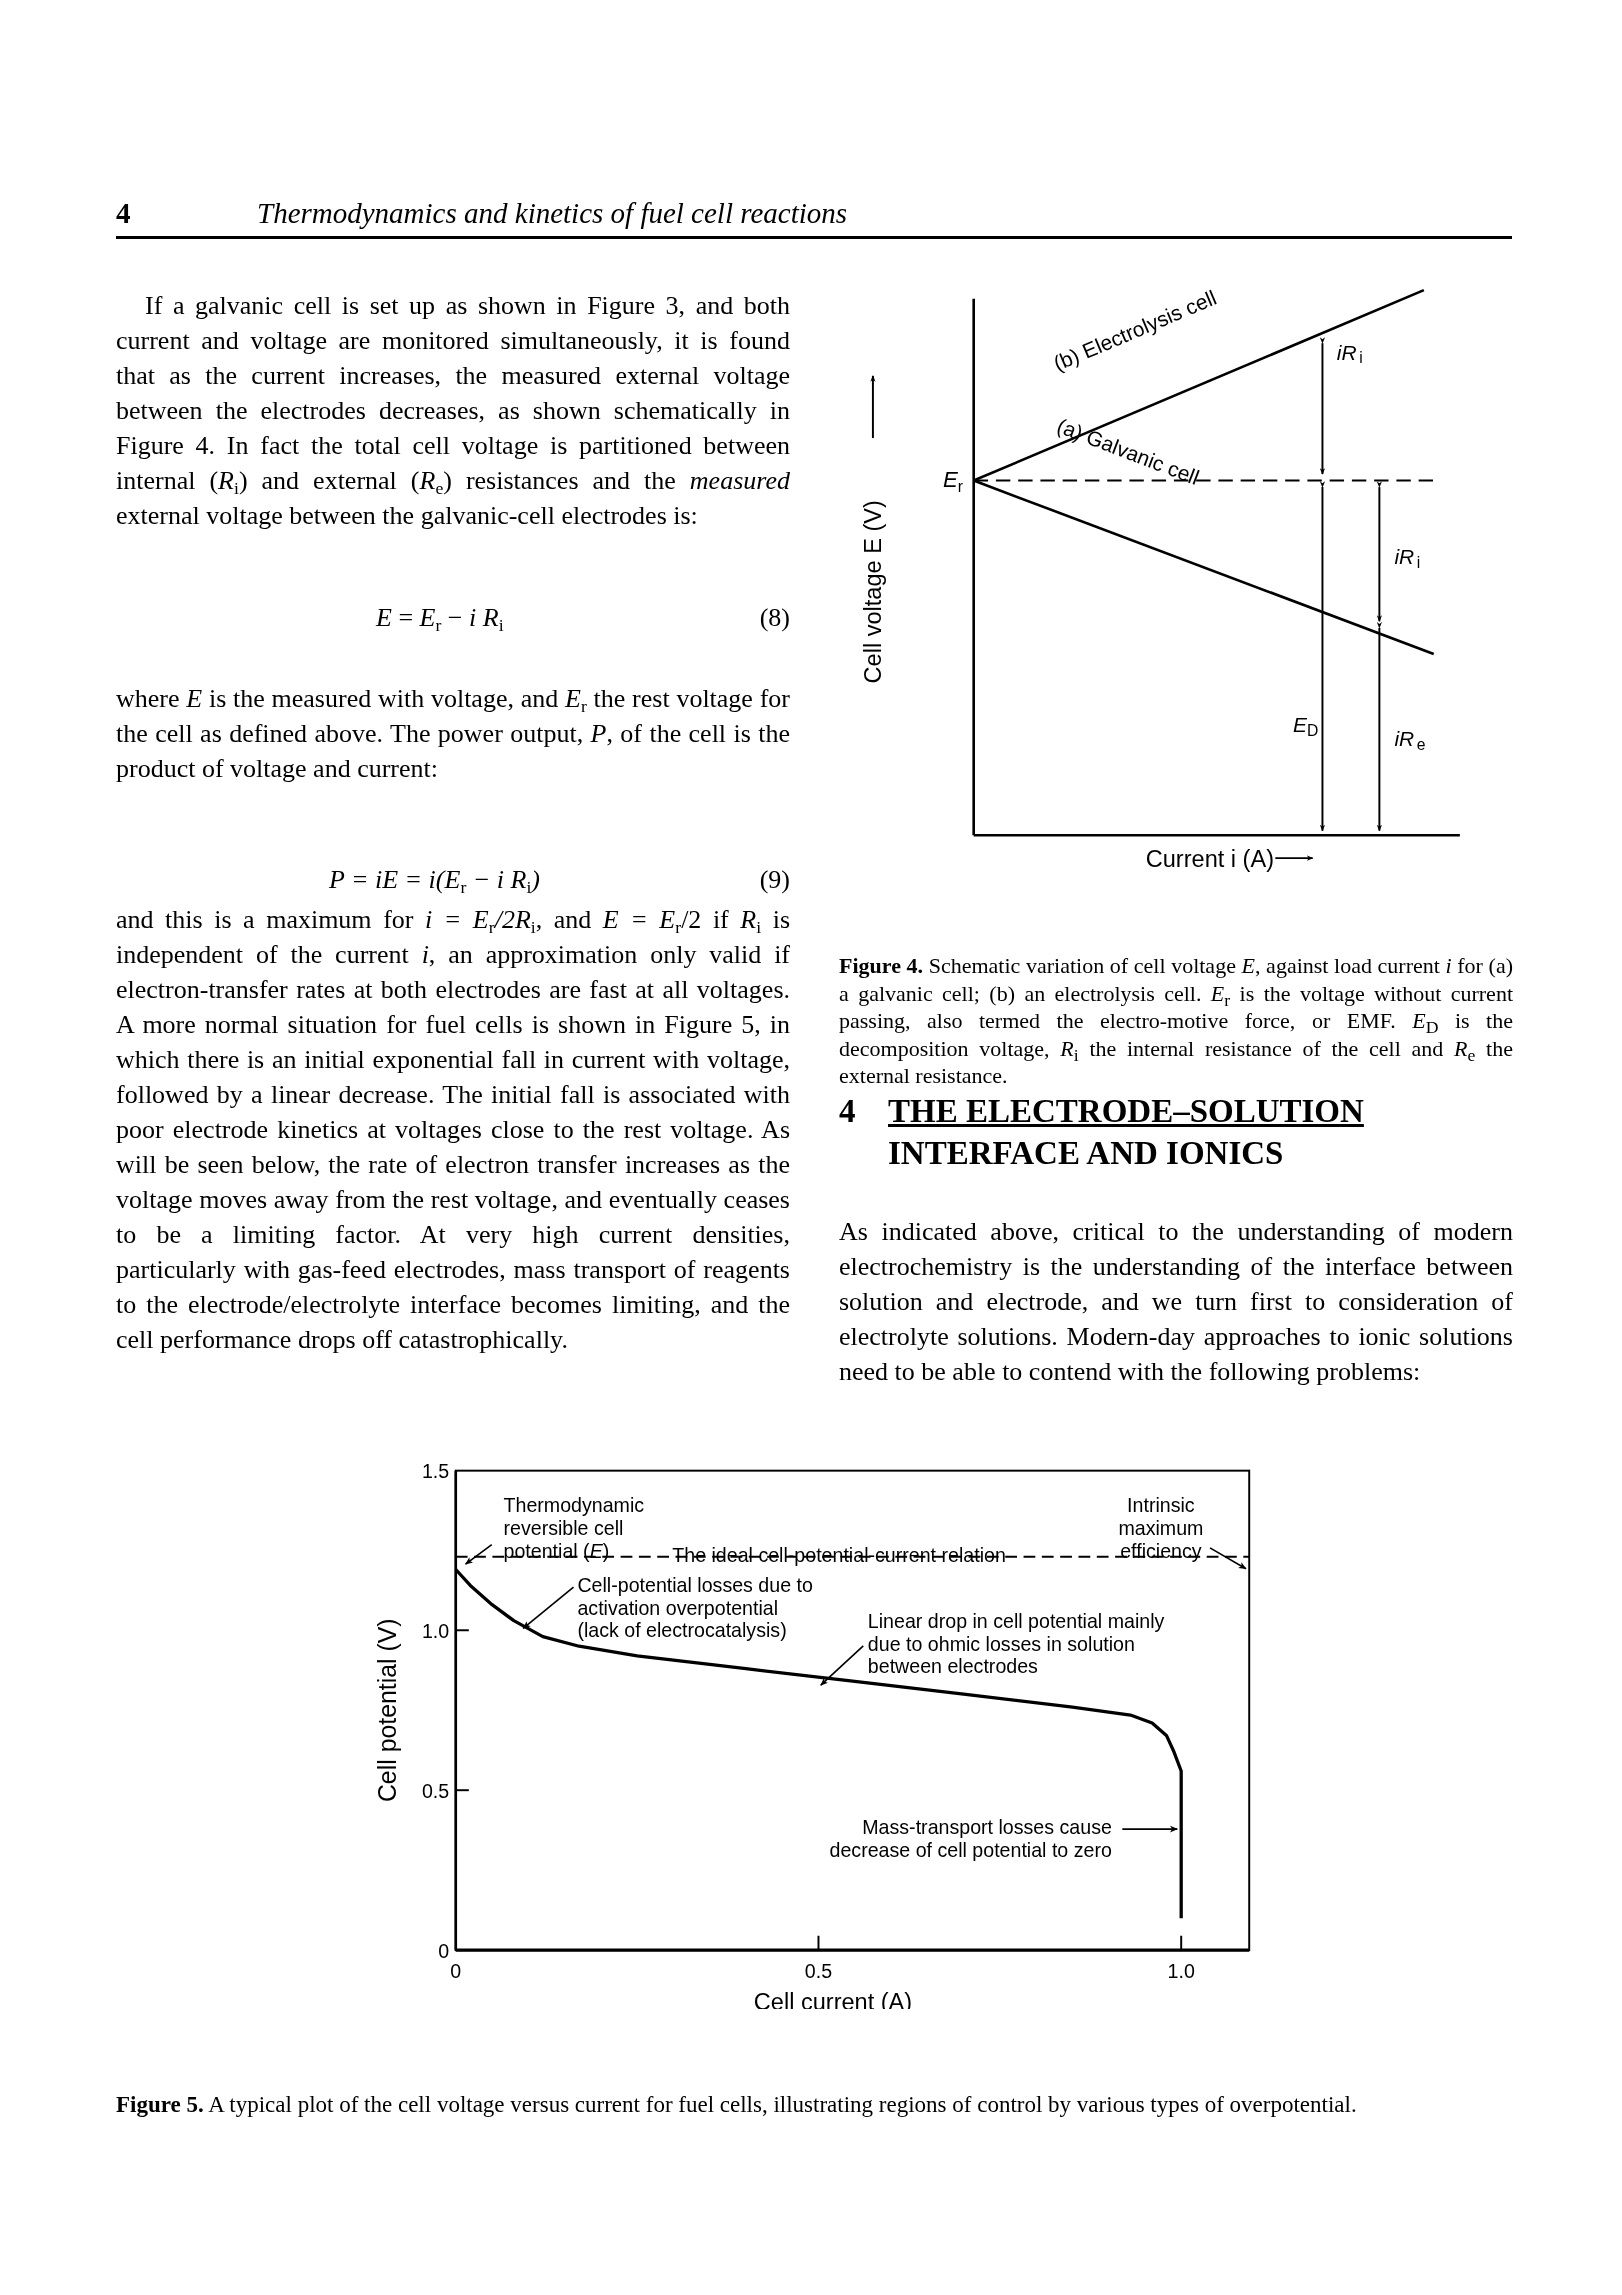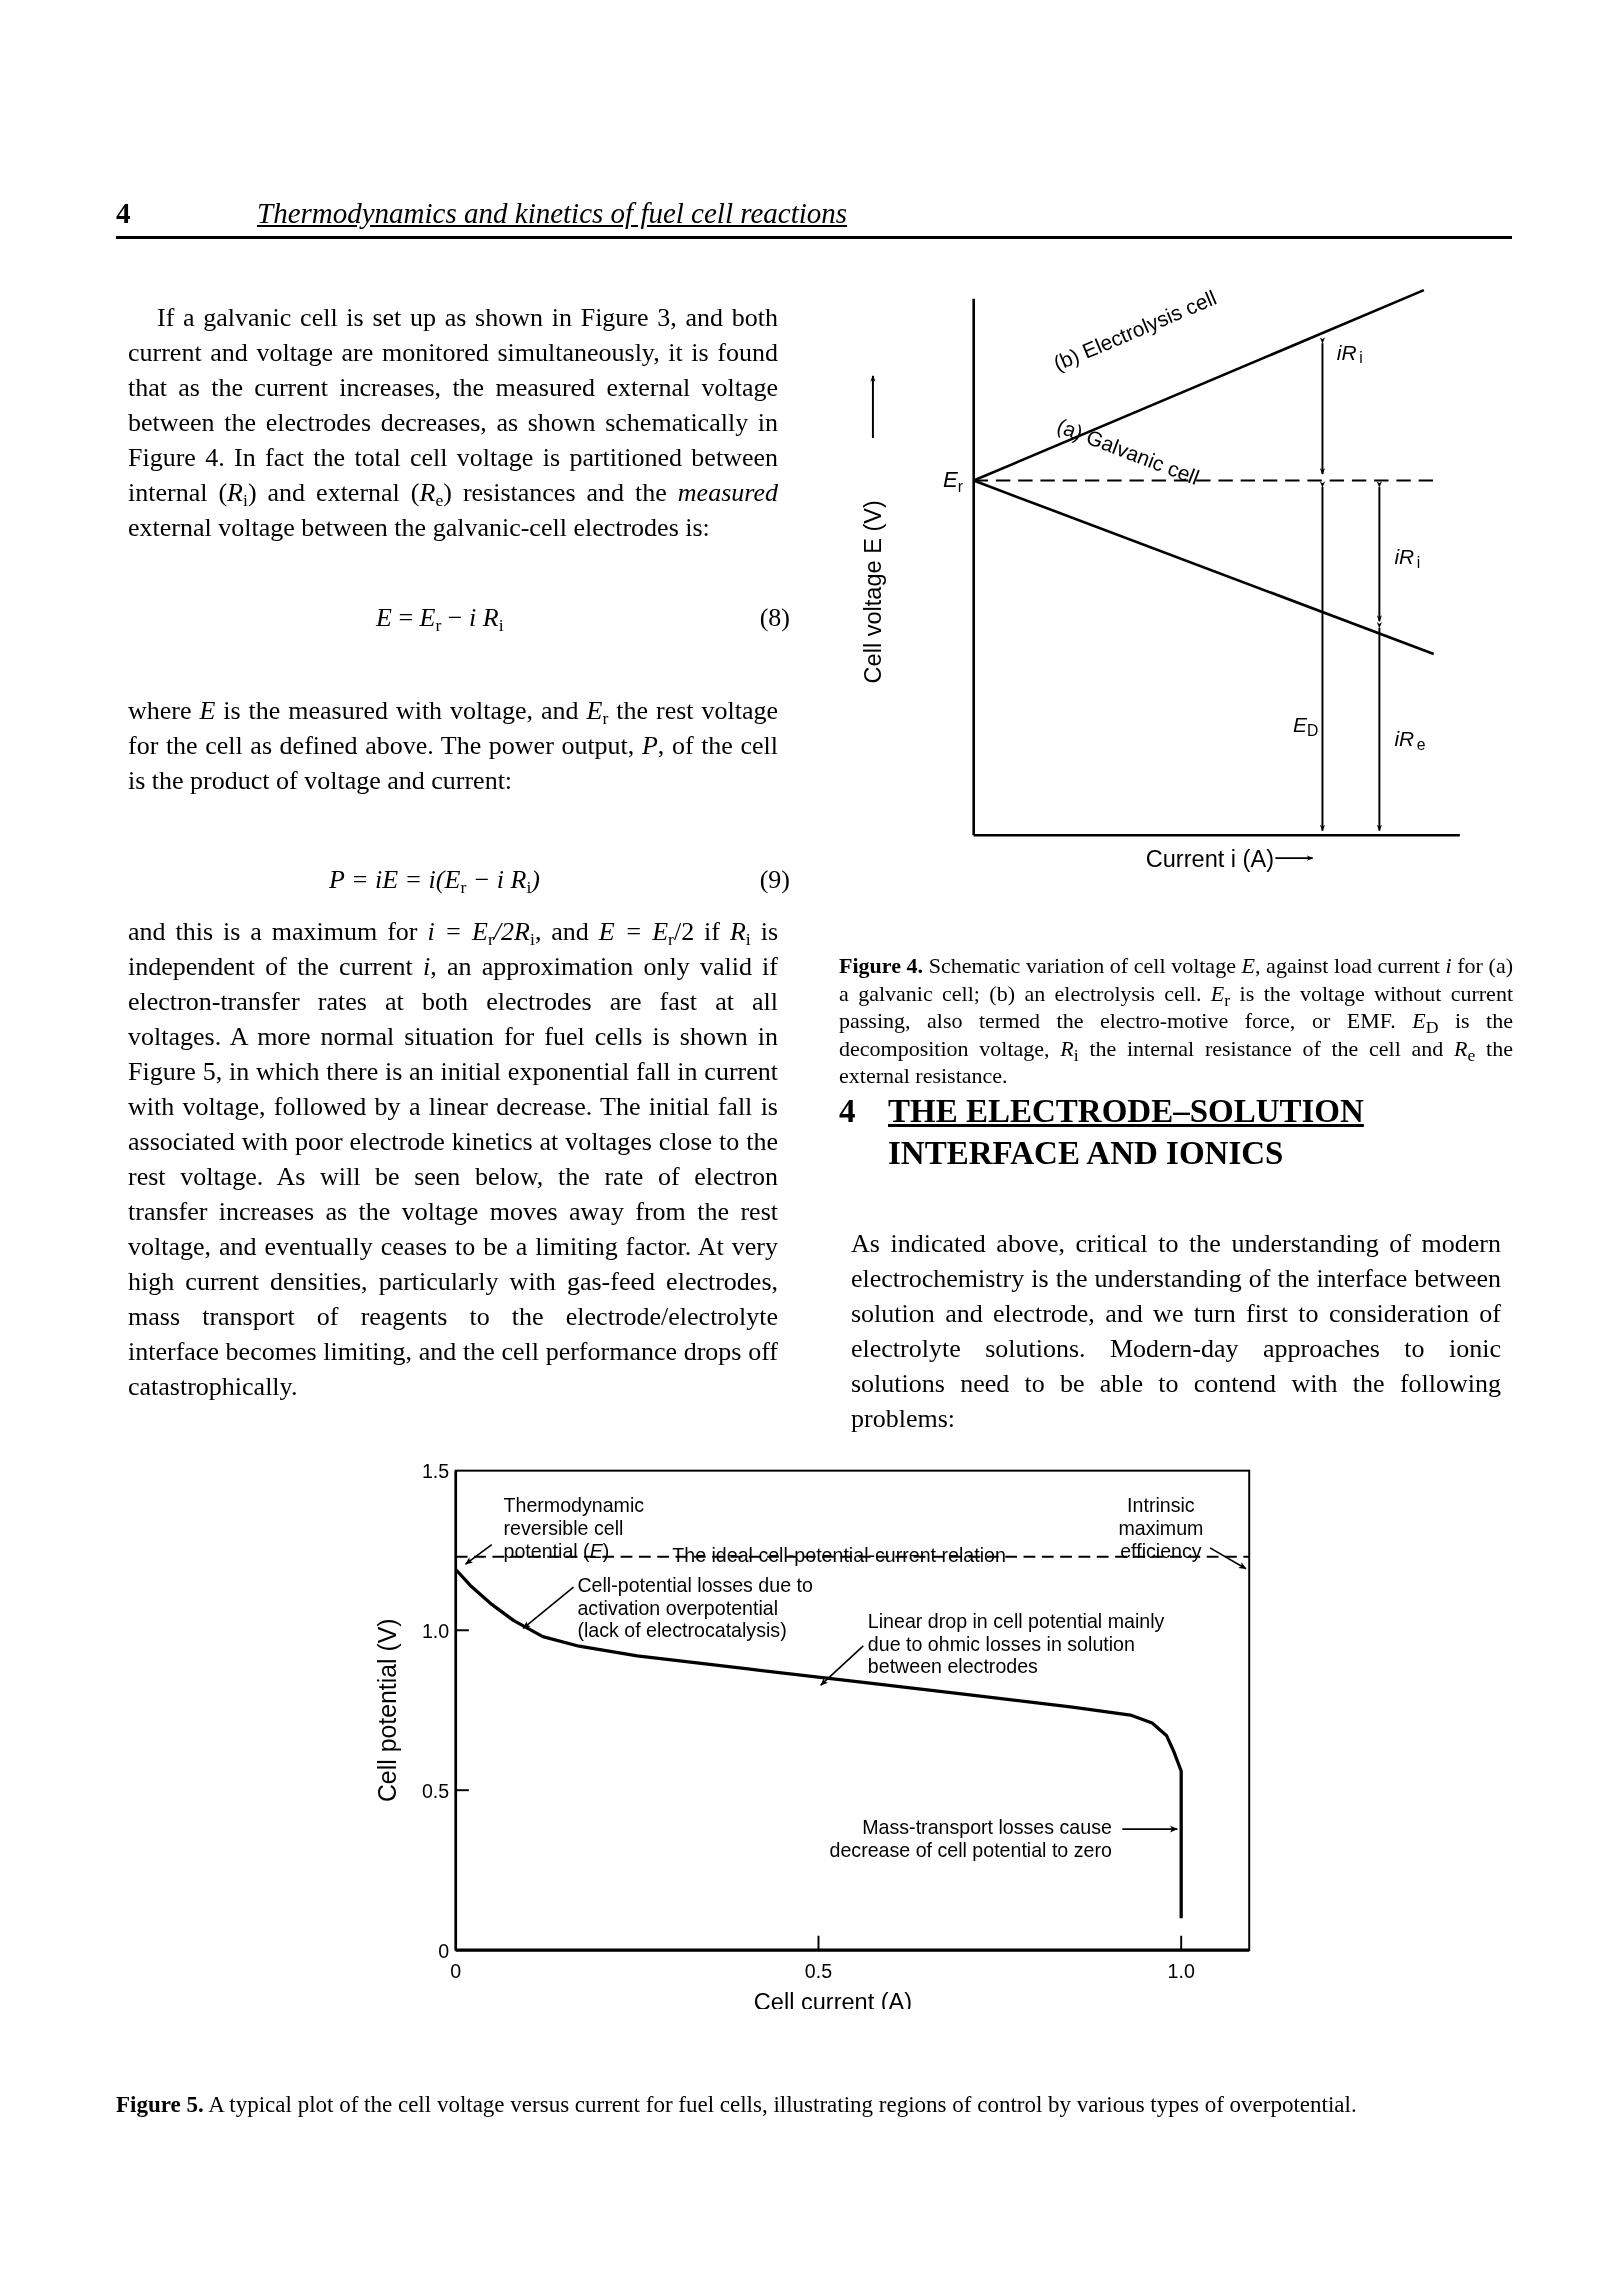--- a/index.html
+++ b/index.html
@@ -1,23 +1,23 @@
 <!DOCTYPE html>
 <html style="font-size:10.5px"><head>
 <meta charset="utf-8">
 <style>
   html, body { margin:0; padding:0; background:#ffffff; }
   body { width:1622px; height:2295px; position:relative; overflow:hidden; color:#000; font-family:"Liberation Serif", "DejaVu Serif", serif; }
   .abs { position:absolute; }
   .running-head { left:116px; top:194px; width:1396px; height:43px; }
   .running-head .pageno { position:absolute; left:0; top:2.6px; font-size:29px; font-weight:bold; }
-  .running-head .title { position:absolute; left:141px; top:2.6px; font-size:29px; font-style:italic;text-decoration:underline; }
+  .running-head .title { position:absolute; left:141px; top:2.6px; font-size:29px; font-style:italic; }
   .running-head .rule { position:absolute; left:0; top:42px; width:1396px; height:3.3px; background:#000; }
   .col { font-size:26px; line-height:35px; text-align:justify; }
-  .col p { margin:12px;font-family:Liberation Serif, serif; }
+  .col p { margin:0;font-family:Liberation Serif, serif; }
   .col-left { left:116px; width:674px; }
   .col-right { left:839px; width:674px; }
   .indent { text-indent:29px; }
   .eq { font-size:26px; height:35px; position:relative; }
   .eq .math { position:absolute; font-style:italic; white-space:nowrap; }
   .eq .num { position:absolute; right:0; }
   sub { font-size:17.7px; vertical-align:-5.2px; line-height:0; font-style:normal; }
   .caption { font-size:22px; line-height:27.5px; text-align:justify; }
   .caption b { font-weight:bold; }
   .heading { font-size:33px; font-weight:bold; line-height:42px; }

